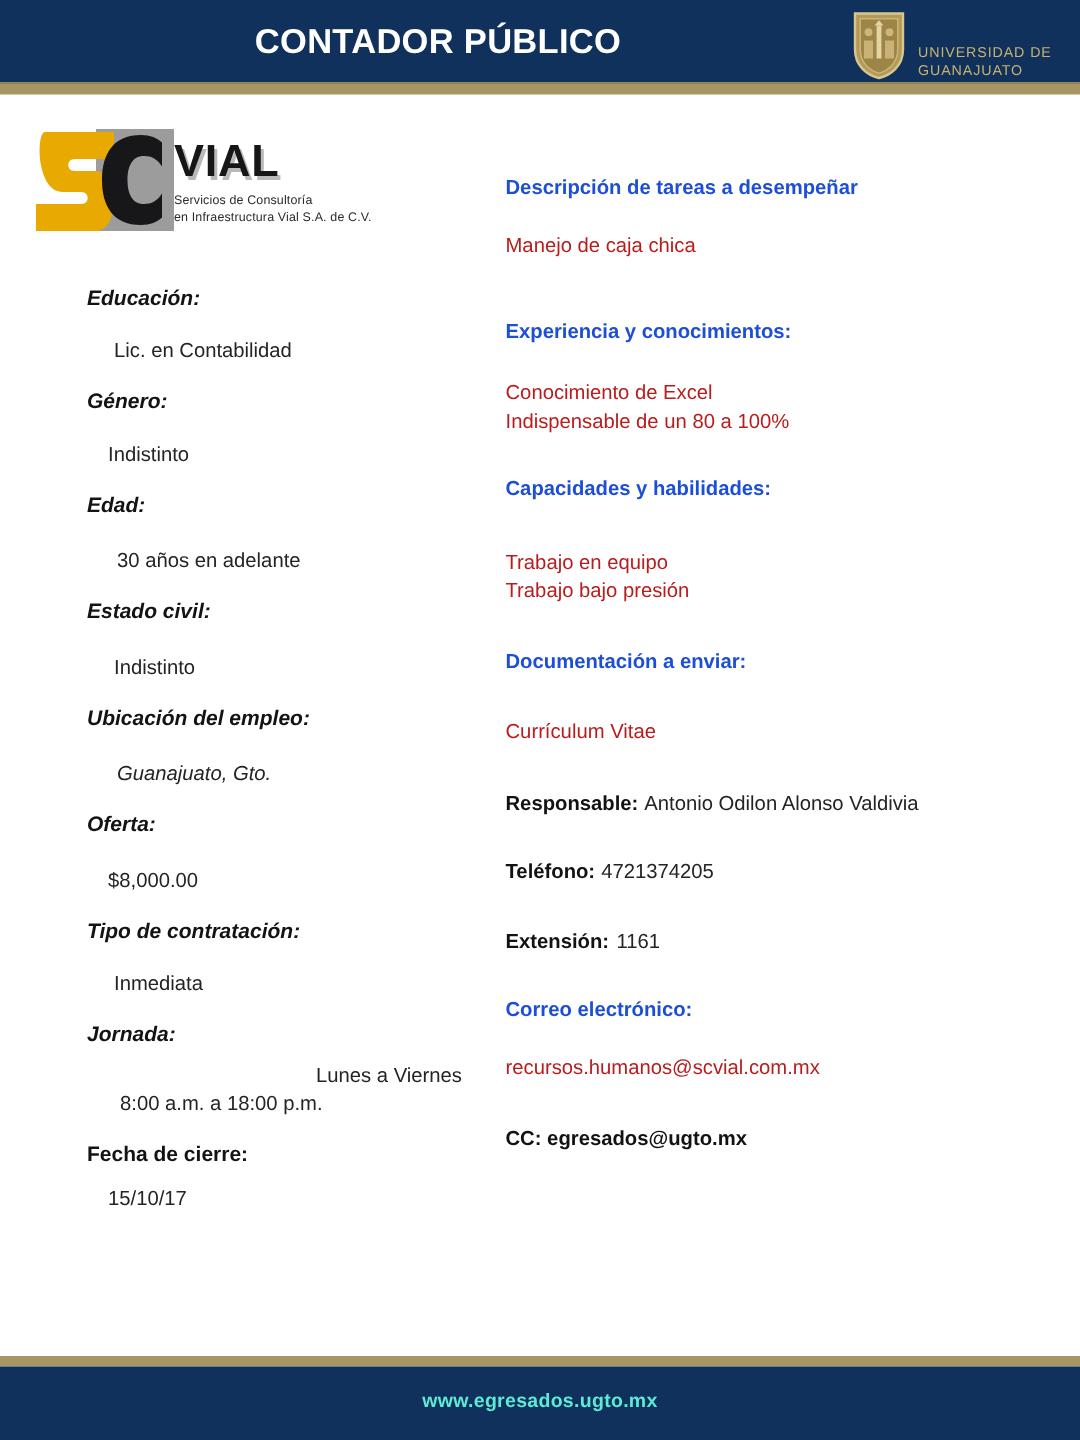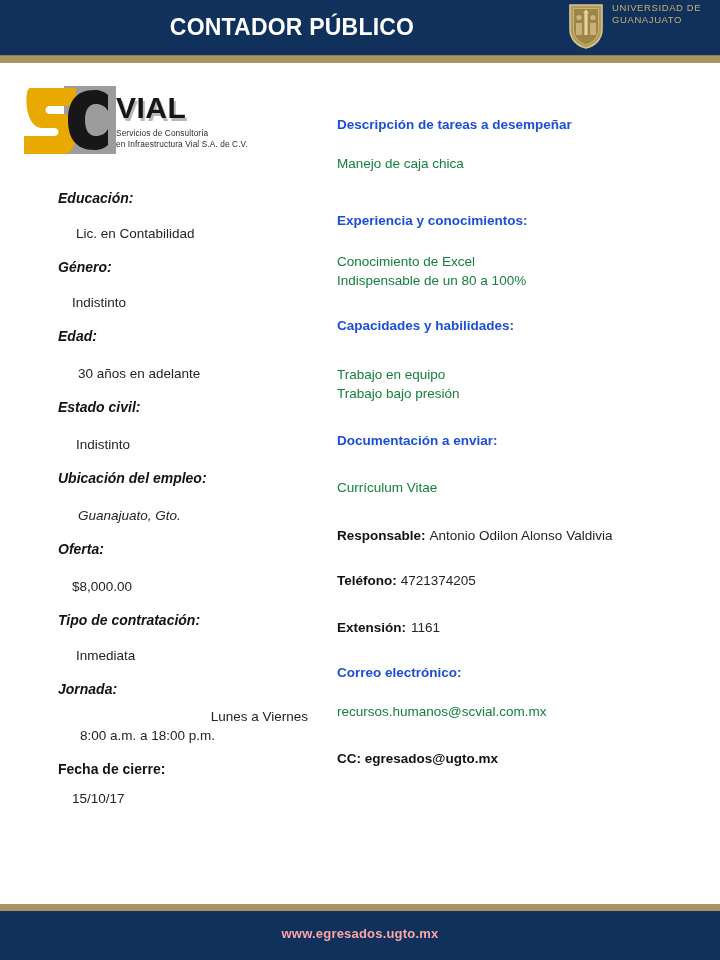--- a/index.html
+++ b/index.html
@@ -41,21 +41,21 @@
     letter-spacing: 0.2px;
     line-height: 28px;
     padding-left: 12px;
   }
   .ug-logo {
     position: absolute;
     right: 8px; top: 2px;
     width: 150px;
     height: 52px;
     display: flex;
-    align-items: flex-start;
+    align-items: flex-end;
   }
   .ug-shield {
     width: 36px;
     height: 48px;
     position: relative;
     margin-left: 6px;
     flex: 0 0 auto;
   }
   .ug-shield svg { display: block; }
   .ug-wordmark {
@@ -89,21 +89,21 @@
     left: 0; bottom: 0;
     width: 720px;
     height: 49px;
     background: #10315c;
   }
   .footer-url {
     position: absolute;
     left: 0; top: 15px;
     width: 720px;
     text-align: center;
-    color: #fca5a5;
+    color: #5eead4;
     font-size: 13px;
     font-weight: bold;
     letter-spacing: 0.2px;
   }
 
   
   .company-logo {
     position: absolute;
     left: 20px; top: 84px;
     width: 262px;
@@ -165,21 +165,21 @@
   }
 
   .rhead {
     font-size: 13.5px;
     font-weight: bold;
     color: #1d4ed8;
     line-height: 19px;
   }
   .rbody {
     font-size: 13.5px;
-    color: #15803d;
+    color: #b91c1c;
     line-height: 19px;
   }
   .rline {
     font-size: 13.5px;
     color: #242424;
     line-height: 19px;
   }
   .rline b { color: #121212; }
   .all-bold {
     font-size: 13.5px;

